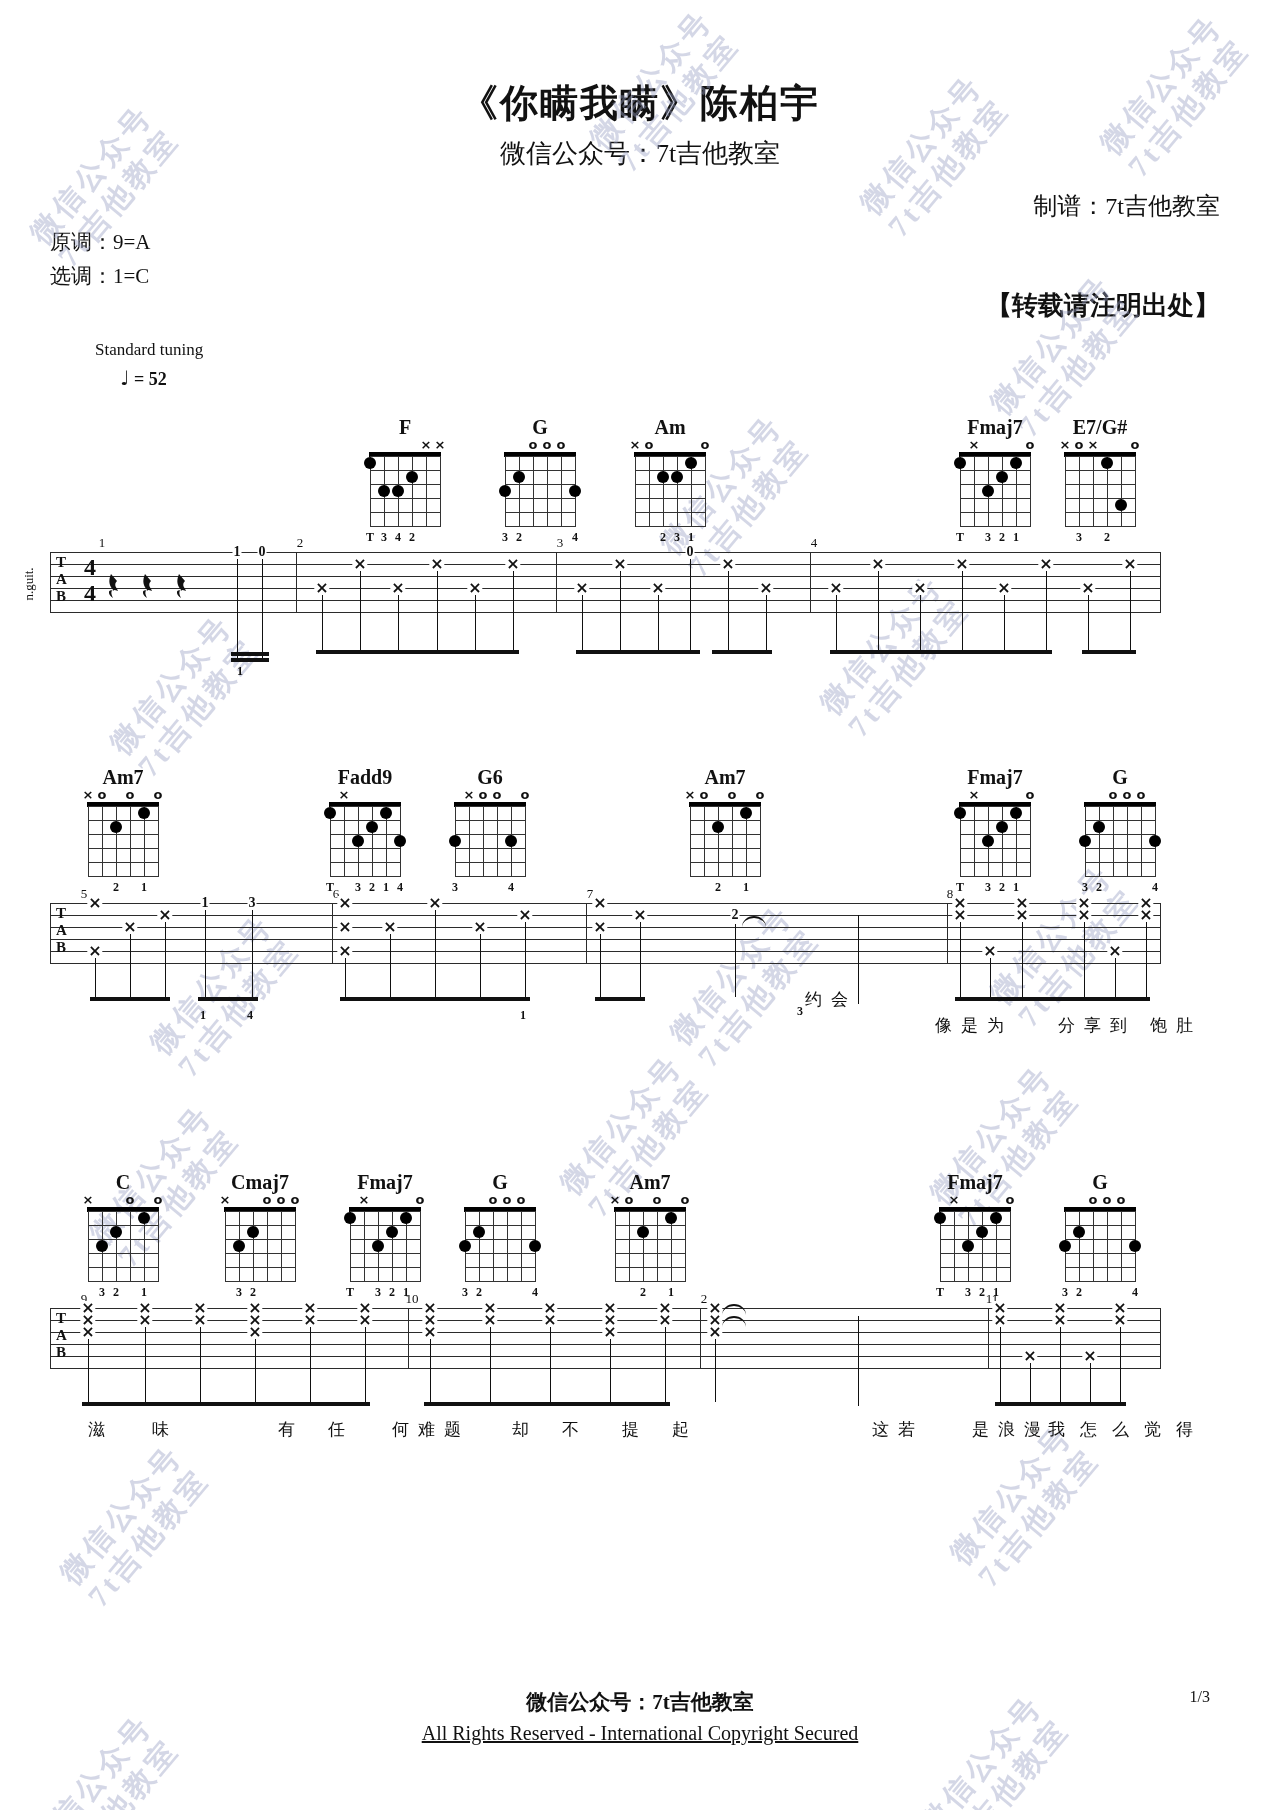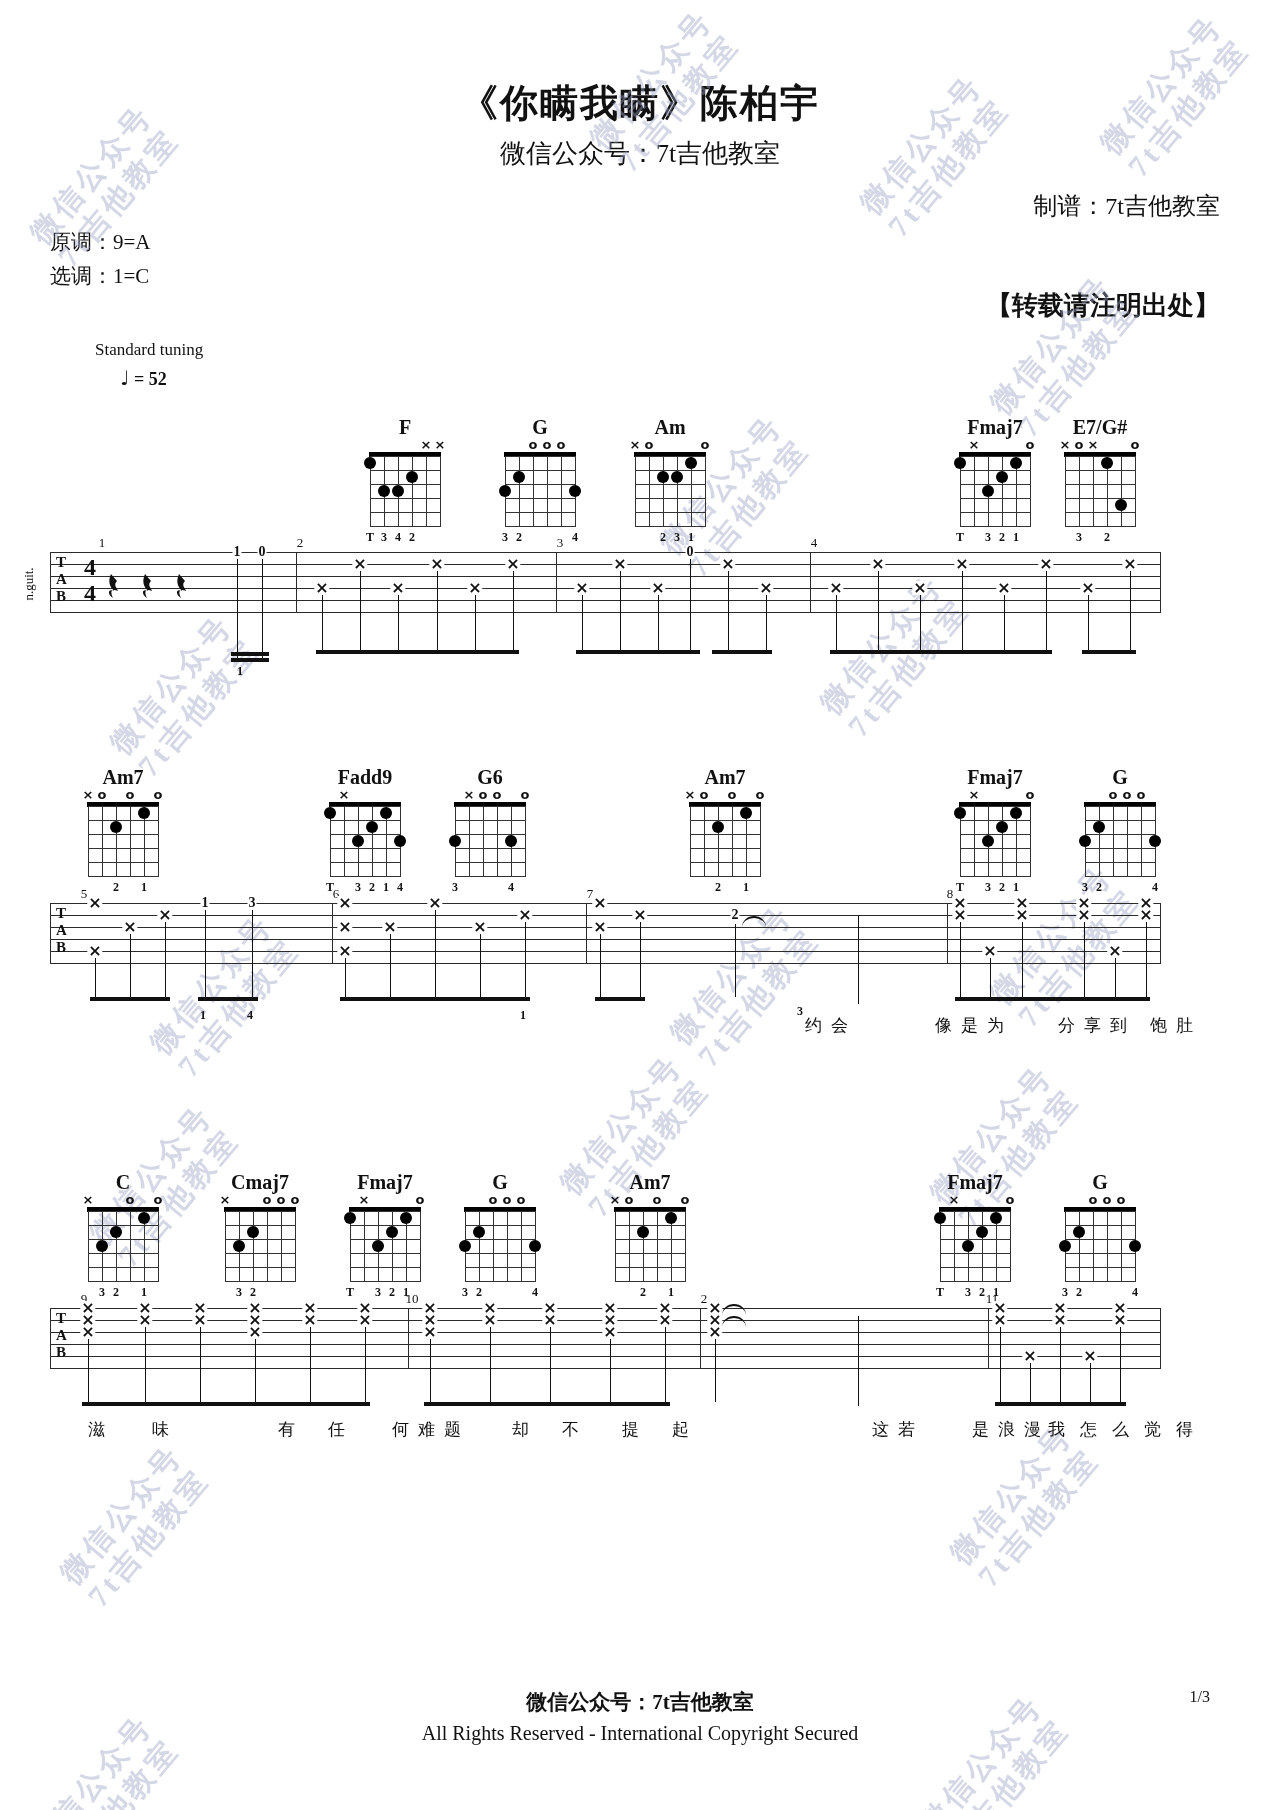--- a/index.html
+++ b/index.html
@@ -43,21 +43,21 @@
   .stem{position:absolute;width:1.4px;background:#111;}
   .beam{position:absolute;height:3.5px;background:#111;}
   .tie{position:absolute;width:24px;height:9px;border-top:2px solid #111;
        border-radius:50% 50% 0 0 / 100% 100% 0 0;}
   .stext{position:absolute;font-size:12px;font-weight:bold;transform:translateX(-50%);}
   .lyr{position:absolute;font-size:17px;letter-spacing:9px;white-space:nowrap;}
   .nguit{position:absolute;font-size:13px;transform:rotate(-90deg);transform-origin:center;}
   .rest svg{display:block;}
   
   .f1{left:0;right:0;top:1688px;text-align:center;font-size:21px;font-weight:bold;}
-  .f2{left:0;right:0;top:1722px;text-align:center;font-size:20px;}
+  .f2{left:0;right:0;top:1722px;text-align:center;font-size:20px;text-decoration:underline;}
   .pg{right:70px;top:1688px;font-size:16px;}
 </style>
 </head>
 <body>
 
 <div class="abs title">《你瞒我瞒》陈柏宇</div>
 <div class="abs subtitle">微信公众号：7t吉他教室</div>
 <div class="abs maker">制谱：7t吉他教室</div>
 <div class="abs keyline" style="top:228px">原调：9=A</div>
 <div class="abs keyline" style="top:262px">选调：1=C</div>
@@ -378,21 +378,21 @@
     <div class="ev evx" style="left: 960px; top: 903px;">×</div>
     <div class="ev evx" style="left: 960px; top: 915px;">×</div>
     <div class="ev evx" style="left: 990px; top: 951px;">×</div>
     <div class="ev evx" style="left: 1022px; top: 903px;">×</div>
     <div class="ev evx" style="left: 1022px; top: 915px;">×</div>
     <div class="ev evx" style="left: 1084px; top: 903px;">×</div>
     <div class="ev evx" style="left: 1084px; top: 915px;">×</div>
     <div class="ev evx" style="left: 1115px; top: 951px;">×</div>
     <div class="ev evx" style="left: 1146px; top: 903px;">×</div>
     <div class="ev evx" style="left: 1146px; top: 915px;">×</div>
-    <div class="lyr" style="left: 805px; top: 1014px;">约会</div>
+    <div class="lyr" style="left: 805px; top: 988px;">约会</div>
     <div class="lyr" style="left: 935px; top: 1014px;">像是为</div>
     <div class="lyr" style="left: 1058px; top: 1014px;">分享到</div>
     <div class="lyr" style="left: 1150px; top: 1014px;">饱肚</div>
     <div class="cname" style="left: 123px; top: 1171px;">C</div>
     <div class="marker" style="left: 88px; top: 1192px;">×</div>
     <div class="marker" style="left: 130px; top: 1192px;">o</div>
     <div class="marker" style="left: 158px; top: 1192px;">o</div>
     <div class="nut" style="left: 87px; top: 1207px; width: 72px;"></div>
     <div class="grid" style="left: 88px; top: 1211px; width: 70px; height: 70px;"></div>
     <div class="dot" style="left: 102px; top: 1246px;"></div>

